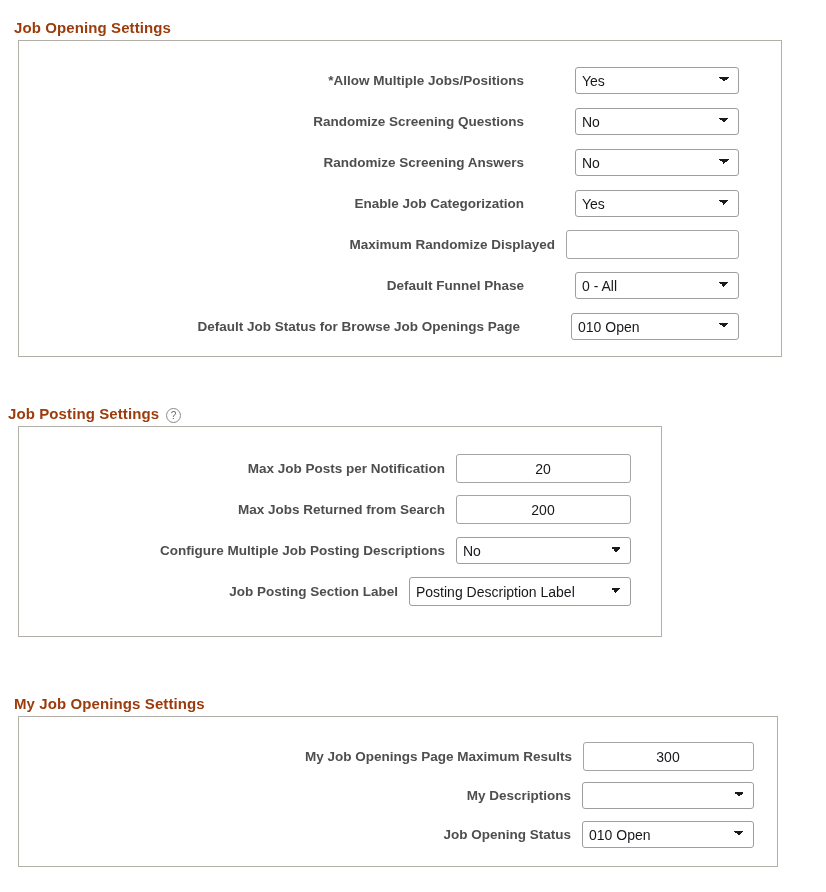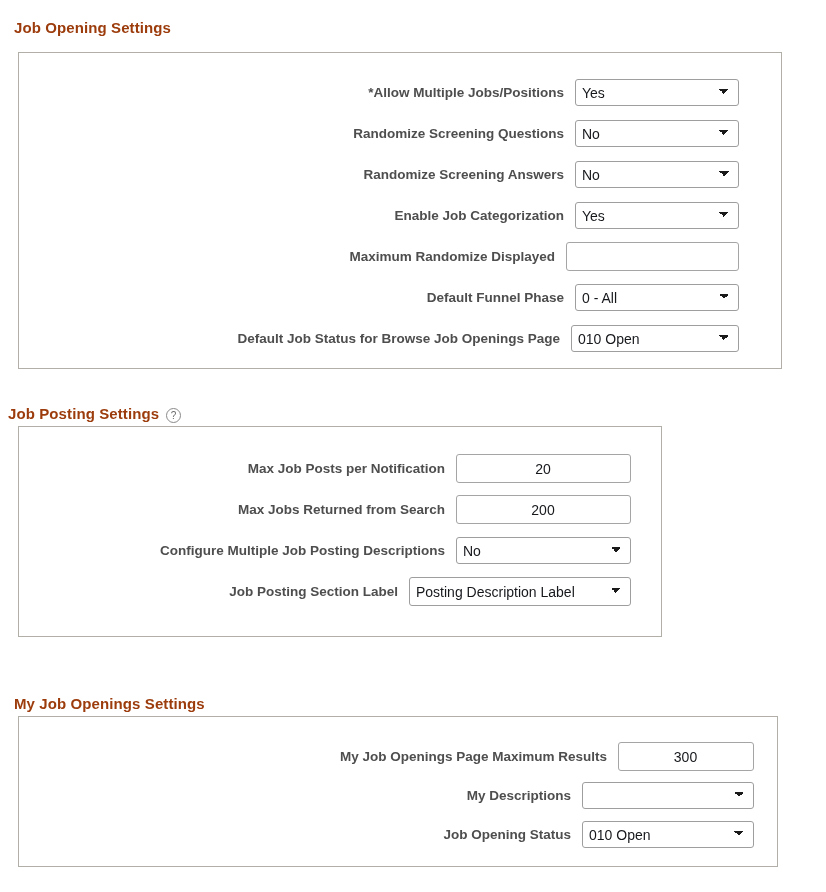--- a/index.html
+++ b/index.html
@@ -113,42 +113,42 @@
     background-position:
       calc(100% - 14px) calc(50% - 1px),
       calc(100% - 9px) calc(50% - 1px);
     background-size: 5px 5px, 5px 5px;
     background-repeat: no-repeat;
     cursor: pointer;
   }
 
   
   #sec1-heading { position: absolute; left: 14px; top: 19px; }
-  #panel1 { position: absolute; left: 18px; top: 52px; width: 764px; height: 317px; padding-left: 12px; }
+  #panel1 { position: absolute; left: 18px; top: 40px; width: 764px; height: 317px; padding-left: 12px; }
   #panel1 .rows { padding-top: 19px; }
   #panel1 .field-row { height: 41px; padding-right: 42px; }
-  #panel1 .sel { width: 164px; }
+  #panel1 .sel { width: 164px; margin-left: 40px; }
   #panel1 .sel.wide { width: 168px; }
   #panel1 .txt { width: 173px; }
 
   
   #sec2-heading { position: absolute; left: 8px; top: 405px; }
   #panel2 { position: absolute; left: 18px; top: 426px; width: 644px; height: 211px; }
   #panel2 .rows { padding-top: 21px; }
   #panel2 .field-row { height: 41px; padding-right: 30px; }
   #panel2 .txt { width: 175px; }
   #panel2 .sel { width: 175px; }
   #panel2 .sel.xwide { width: 222px; height: 29px; }
 
   
   #sec3-heading { position: absolute; left: 14px; top: 695px; }
   #panel3 { position: absolute; left: 18px; top: 716px; width: 760px; height: 151px; }
   #panel3 .rows { padding-top: 20px; }
   #panel3 .field-row { height: 39px; padding-right: 23px; }
-  #panel3 .txt { width: 136px; }
+  #panel3 .txt { width: 171px; }
   #panel3 .sel { width: 172px; }
 </style>
 </head>
 <body>
 
 <div class="page">
 
   <div class="section-heading" id="sec1-heading">
     <span>Job Opening Settings</span>
   </div>

